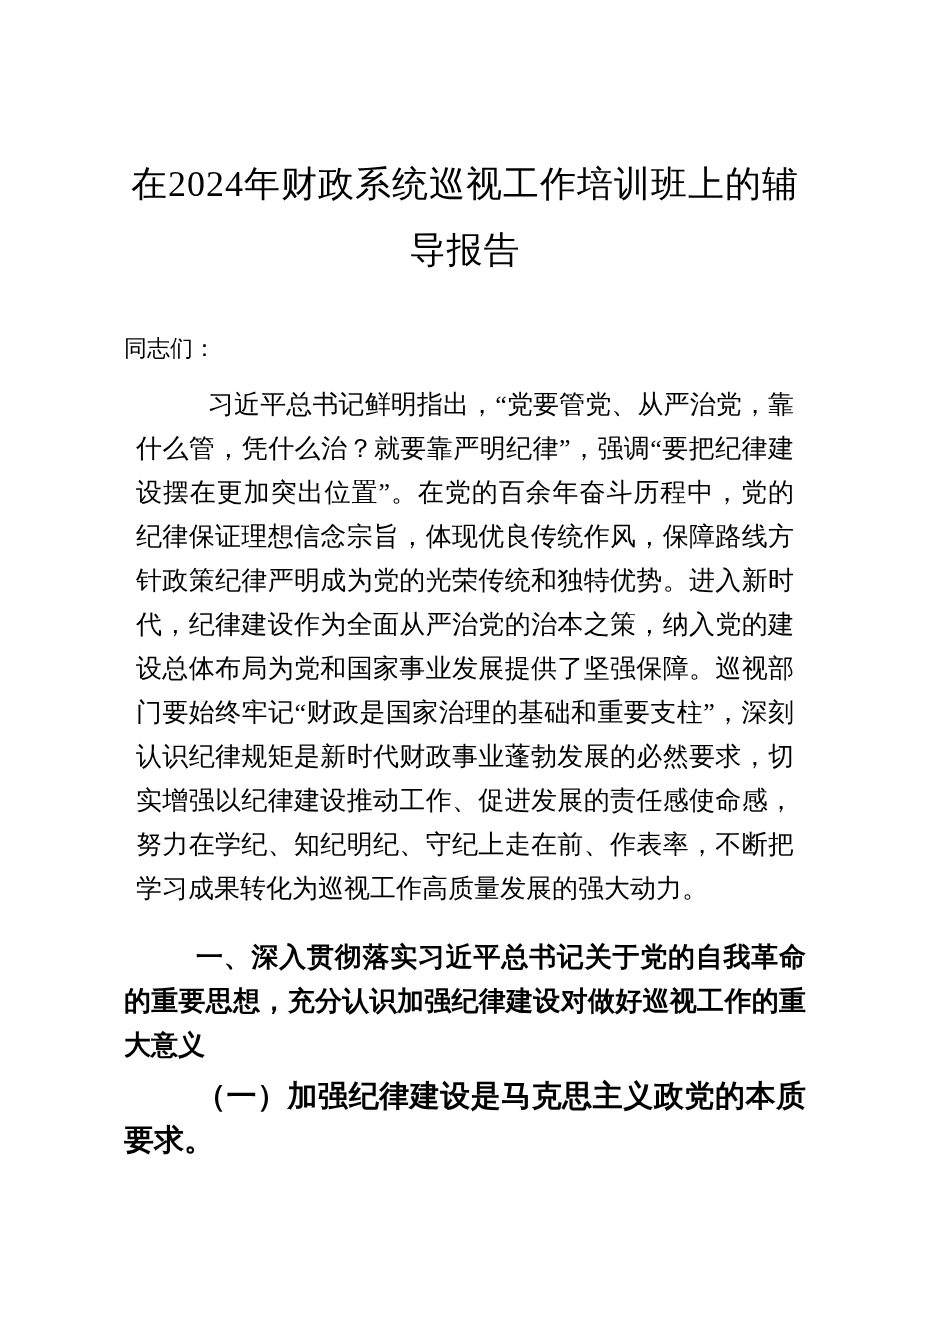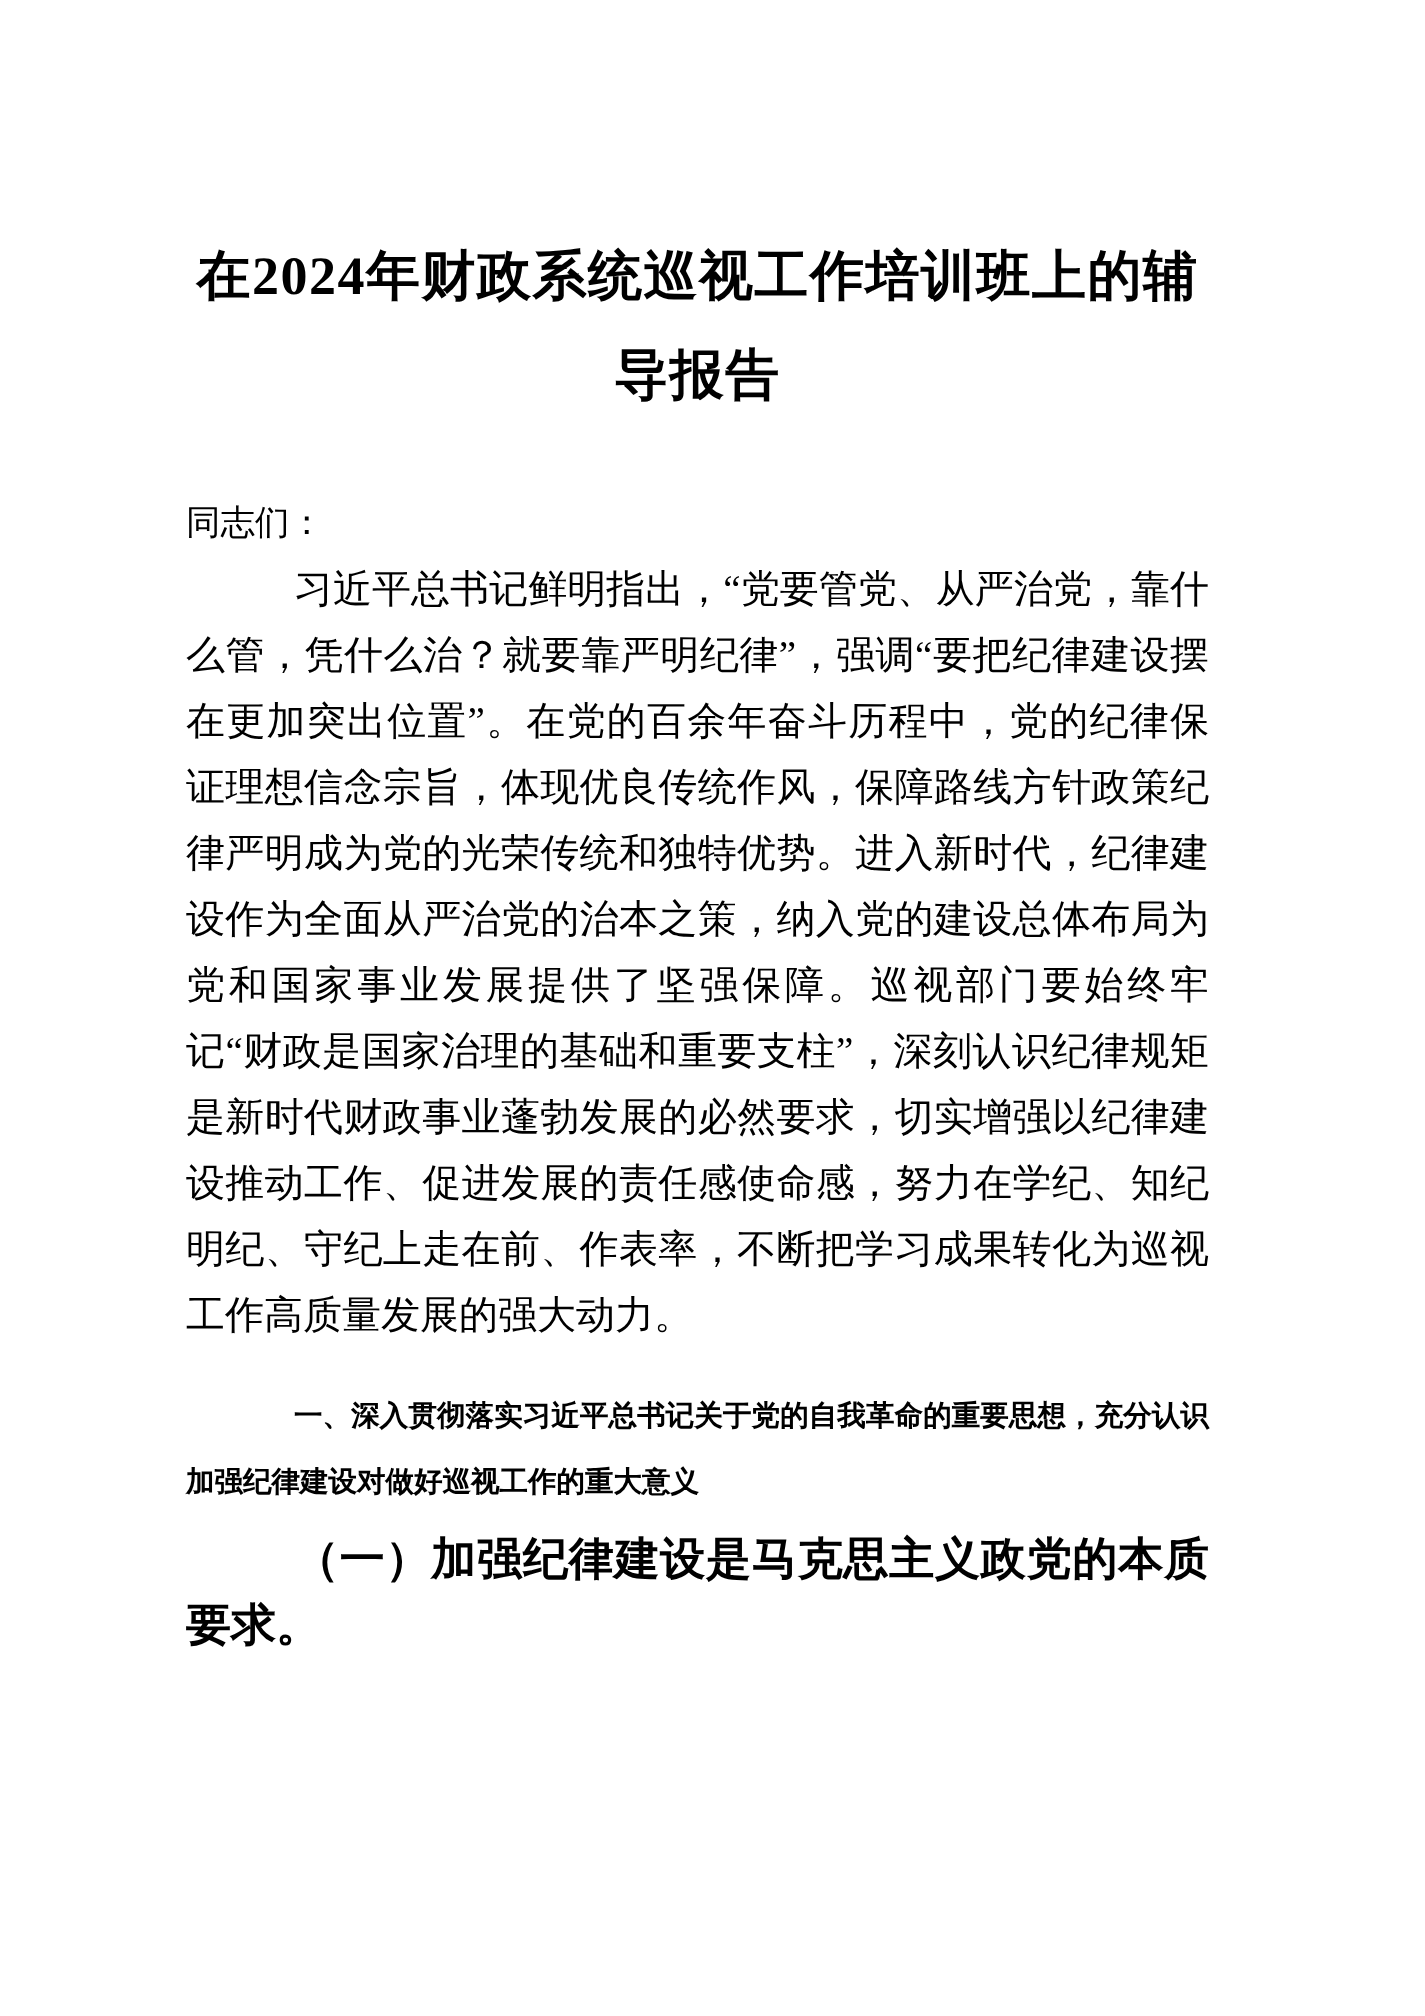--- a/index.html
+++ b/index.html
@@ -16,46 +16,46 @@
     overflow: hidden;
     box-sizing: border-box;
   }
   .content {
     box-sizing: content-box;
     padding: 151px 144px 0 124px;
     width: 682px;
   }
   .doc-title {
     font-family: "Liberation Serif", serif;
-    font-weight: 700;
+    font-weight: 400;
     font-size: 36px;
     line-height: 66px;
     letter-spacing: 1px;
     text-align: center;
     margin: 0 0 44px 0;
   }
   .salutation {
     font-family: "Liberation Serif", serif;
     font-size: 23px;
     line-height: 44px;
     margin: 0;
     text-indent: 0;
   }
   .body-para {
     font-family: "Liberation Serif", serif;
     font-size: 26px;
     line-height: 44px;
     text-align: justify;
     text-indent: 72px;
-    margin: 0;
+    margin: 12px;
   }
   .section-heading {
     font-family: "Liberation Sans", sans-serif;
     font-weight: 700;
-    font-size: 19px;
+    font-size: 27px;
     line-height: 44px;
     text-align: justify;
     text-indent: 72px;
     margin: 24px 0 0 0;
   }
   .subsection-heading {
     font-family: "Liberation Serif", serif;
     font-weight: 700;
     font-size: 30px;
     line-height: 44px;

